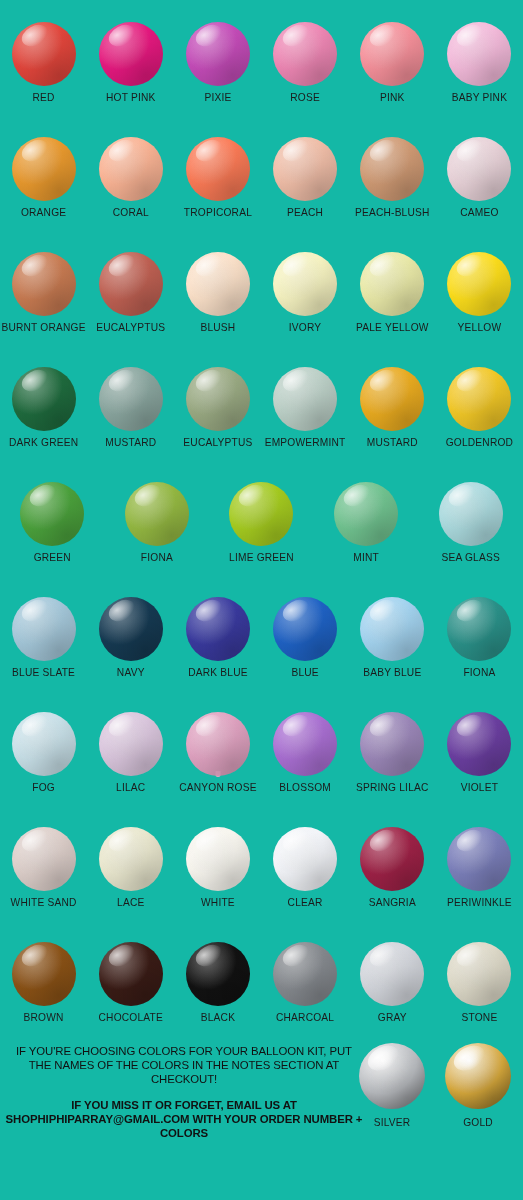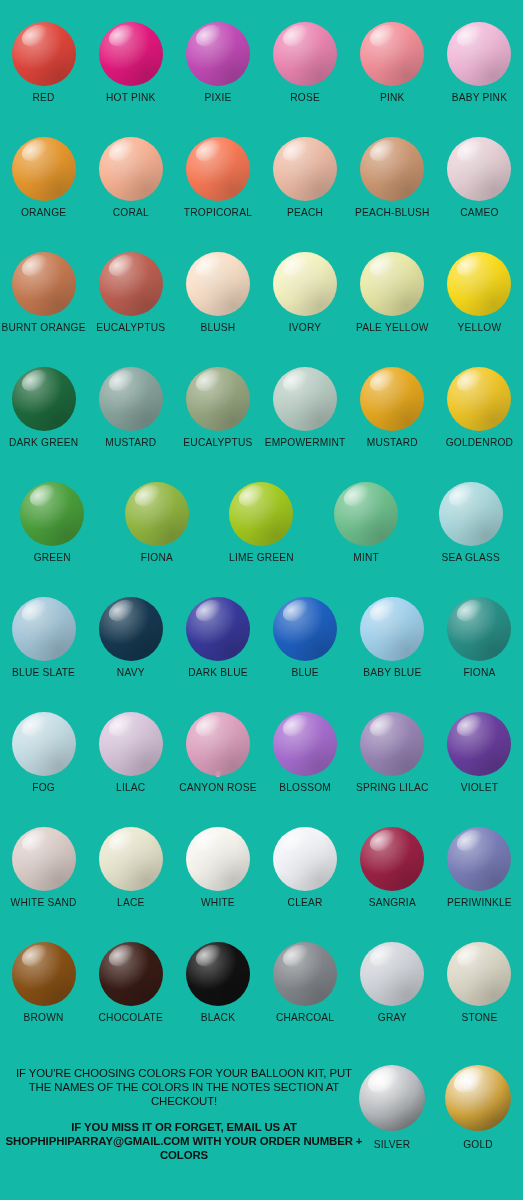--- a/index.html
+++ b/index.html
@@ -108,21 +108,21 @@
     color: #1b1b1b;
     text-align: center;
     white-space: nowrap;
     line-height: 1.1;
   }
 
   
   .footer {
     position: absolute;
     left: 0;
-    top: 1063px;
+    top: 1041px;
     width: 523px;
     height: 137px;
   }
 
   .footer-note {
     position: absolute;
     left: 4px;
     top: 4px;
     width: 360px;
     text-align: center;

